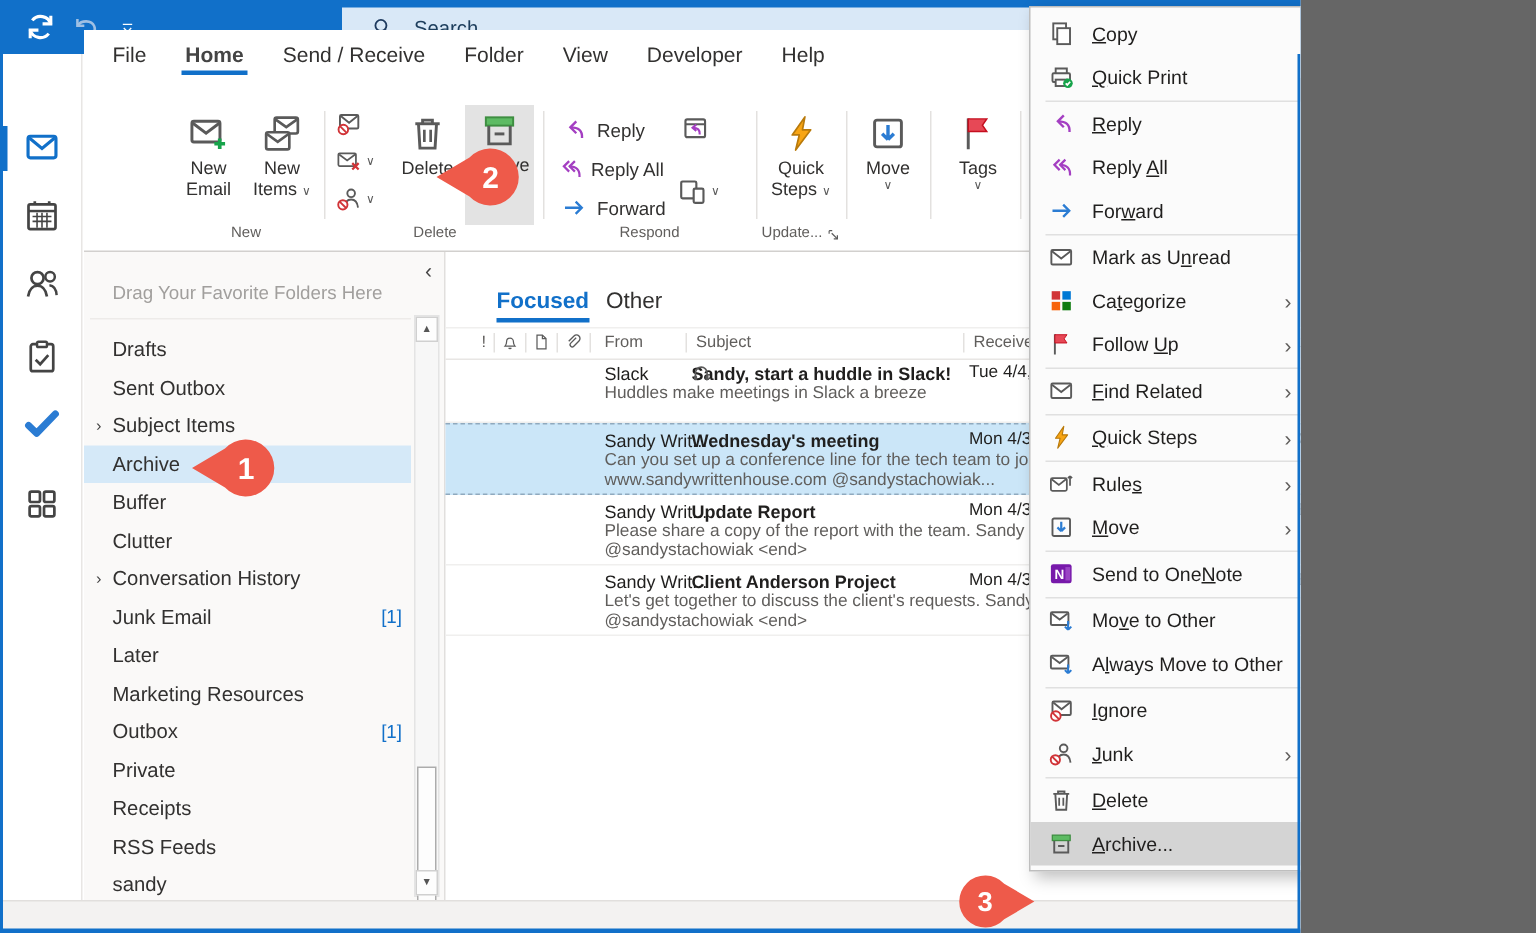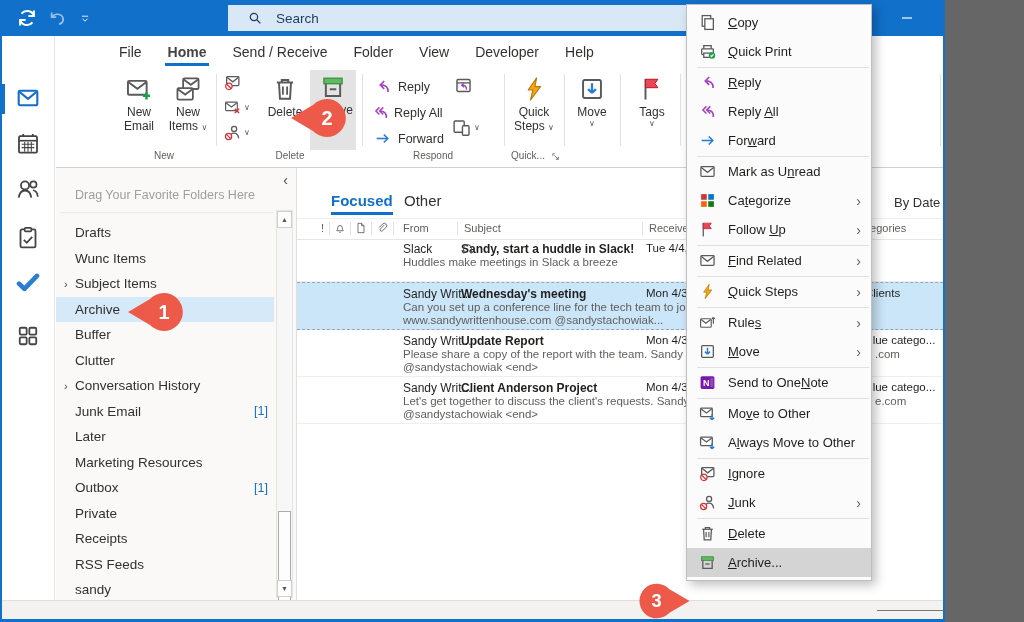--- a/index.html
+++ b/index.html
@@ -1,29 +1,29 @@
 <!DOCTYPE html>
 <html><head>
 <meta charset="utf-8">
 <style>
   html,body{margin:0;padding:0;background:#666;}
-  .win{position:relative;width:945px;height:622px;background:#fff;overflow:hidden;
+  .win{position:relative;width:867px;height:622px;background:#fff;overflow:hidden;
        font-family:"Liberation Sans",sans-serif;color:#201F1E;-webkit-font-smoothing:antialiased;}
   .icn{display:inline-block;line-height:0;}
   .icn svg{width:100%;height:100%;display:block;}
   
   .titlebar{position:absolute;left:0;top:0;width:1024px;height:36px;background:#1170C9;}
   .qat{position:absolute;top:7px;width:22px;height:22px;cursor:pointer;}
   .searchbox{position:absolute;left:228px;top:5px;width:462px;height:26px;background:#D9E8F7;display:flex;align-items:center;}
   .searchbox .icn{width:14px;height:14px;margin-left:20px;}
   .searchbox span.txt{margin-left:14px;font-size:13.5px;color:#1C3D5C;}
   .wbtn{position:absolute;top:0;width:46px;height:36px;display:flex;align-items:center;justify-content:center;cursor:pointer;}
   .wbtn .icn{width:16px;height:16px;}
   
-  .rtabs{position:absolute;left:56px;top:36px;right:0;height:32px;background:#fff;display:flex;align-items:flex-end;padding-left:6px;margin-left:44px;}
+  .rtabs{position:absolute;left:56px;top:20px;right:0;height:32px;background:#fff;display:flex;align-items:flex-end;padding-left:6px;}
   .rtab{position:relative;padding:0 13px;font-size:14px;color:#323130;height:100%;display:flex;align-items:center;cursor:pointer;}
   .rtab.active{font-weight:bold;color:#444;}
   .rtab.active::after{content:"";position:absolute;left:10px;right:10px;bottom:2px;height:3px;background:#1170C9;}
   
   .ribbon{position:absolute;left:56px;top:68px;right:0;height:99px;background:#fff;border-bottom:1px solid #D2D0CE;}
   .rsep{position:absolute;top:6px;height:72px;width:1px;background:#E3E1DF;}
   .rbig{position:absolute;top:4px;height:78px;display:flex;flex-direction:column;align-items:center;cursor:pointer;text-align:center;}
   .rbig .icn{width:26px;height:26px;margin-top:4px;}
   .rbig .lb{font-size:12px;color:#323130;line-height:13.5px;margin-top:4px;}
   .chev{font-size:8px;color:#5A5A5A;line-height:8px;}
@@ -355,21 +355,21 @@
             <text x="8" y="11" font-size="8.5" font-weight="bold" fill="#fff" text-anchor="middle" font-family="Liberation Sans, sans-serif">W</text>
           </svg>
         </span>
       <span class="lb">Wunc</span>
       <span class="chev">∨</span>
     </div>
 
     <div class="glabel" style="left:60px;width:96px;">New</div>
     <div class="glabel" style="left:166px;width:136px;">Delete</div>
     <div class="glabel" style="left:310px;width:134px;">Respond</div>
-    <div class="glabel" style="left:450px;width:44px;">Quick...</div>
+    <div class="glabel" style="left:450px;width:44px;">Update...</div>
     <span class="launcher icn" style="left:494px;top:83px;">
         <svg viewBox="0 0 16 16">
           <path d="M4 4h3M4 4v3" stroke="#5A5A5A" stroke-width="1.1"></path>
           <path d="M6.5 6.5 12 12" stroke="#5A5A5A" stroke-width="1.2"></path>
           <path d="M12 8.5V12H8.5" fill="none" stroke="#5A5A5A" stroke-width="1.2"></path>
         </svg>
       </span>
 
   </div>
 
@@ -423,21 +423,21 @@
 
   <div class="folders">
     <span class="fhint">Drag Your Favorite Folders Here</span>
     <span class="fcollapse">‹</span>
     <div class="fsep"></div>
     <div class="flist" id="folder-list">
         <div class="fitem">
           <span class="flabel">Drafts</span>
         </div>
         <div class="fitem">
-          <span class="flabel">Wunc Items</span>
+          <span class="flabel">Sent Outbox</span>
         </div>
         <div class="fitem">
           <span class="fchev">›</span>
           <span class="flabel">Subject Items</span>
         </div>
         <div class="fitem sel">
           <span class="flabel">Archive</span>
         </div>
         <div class="fitem">
           <span class="flabel">Buffer</span>

